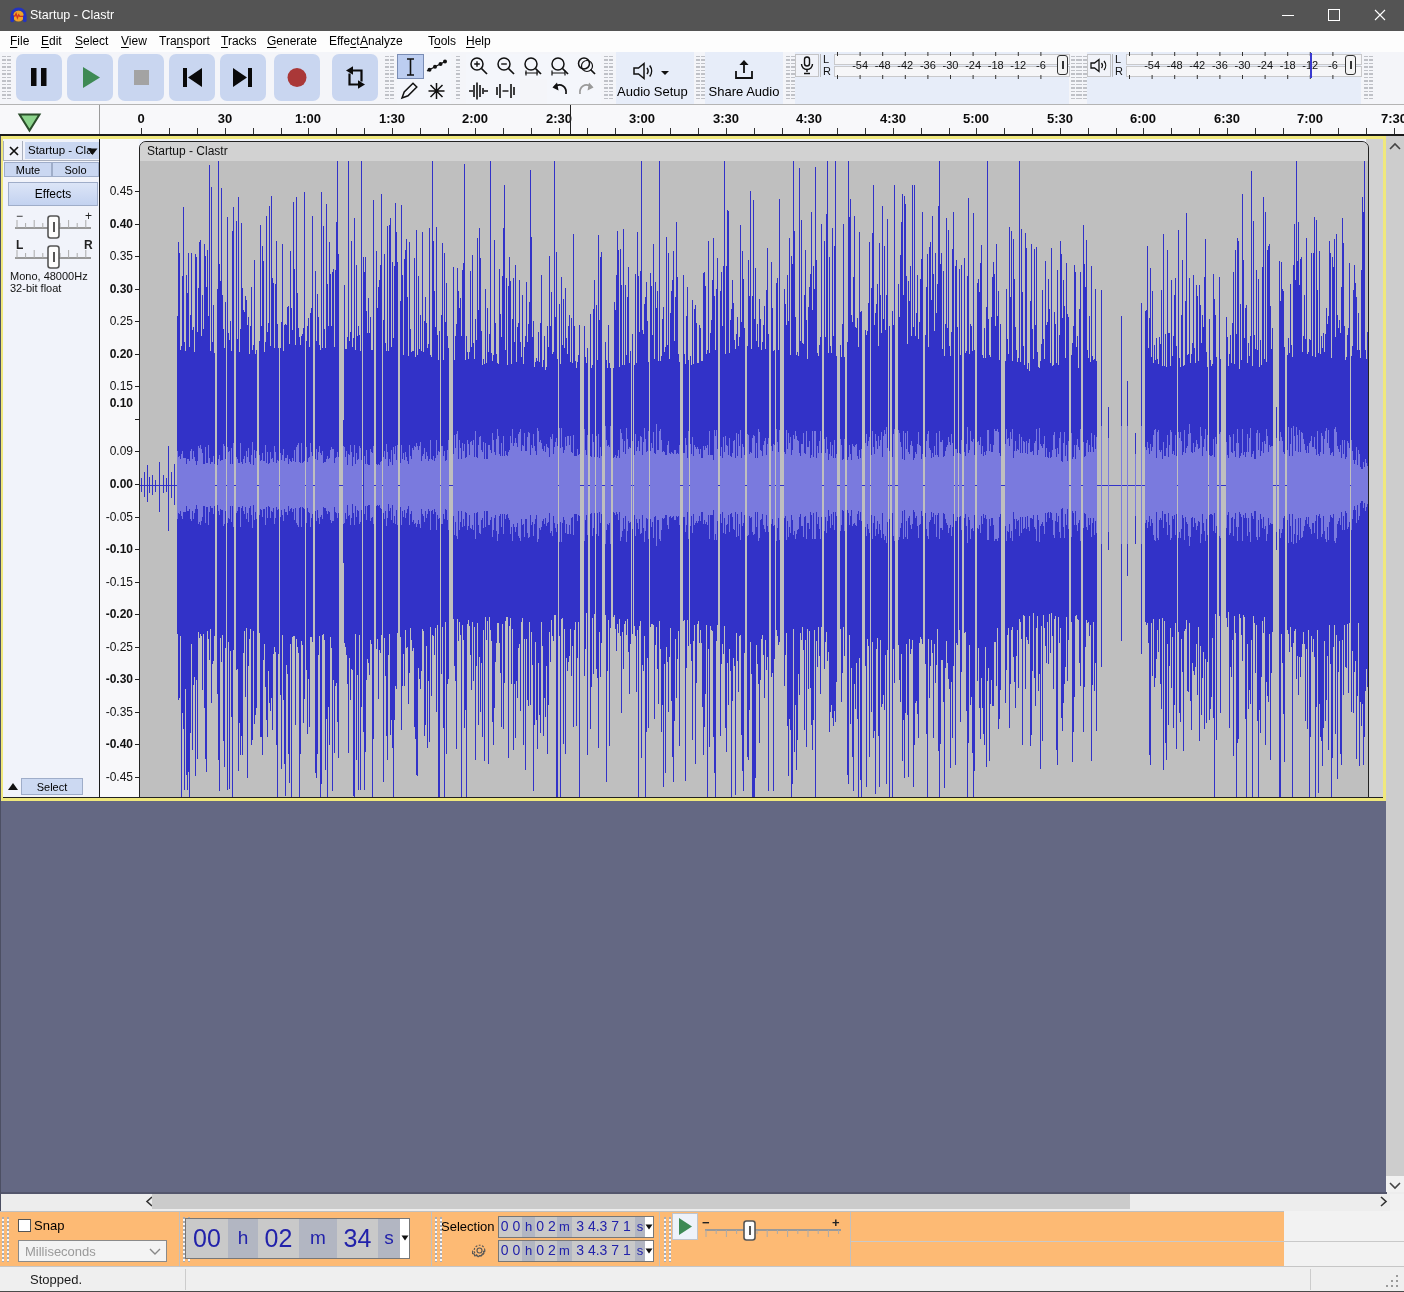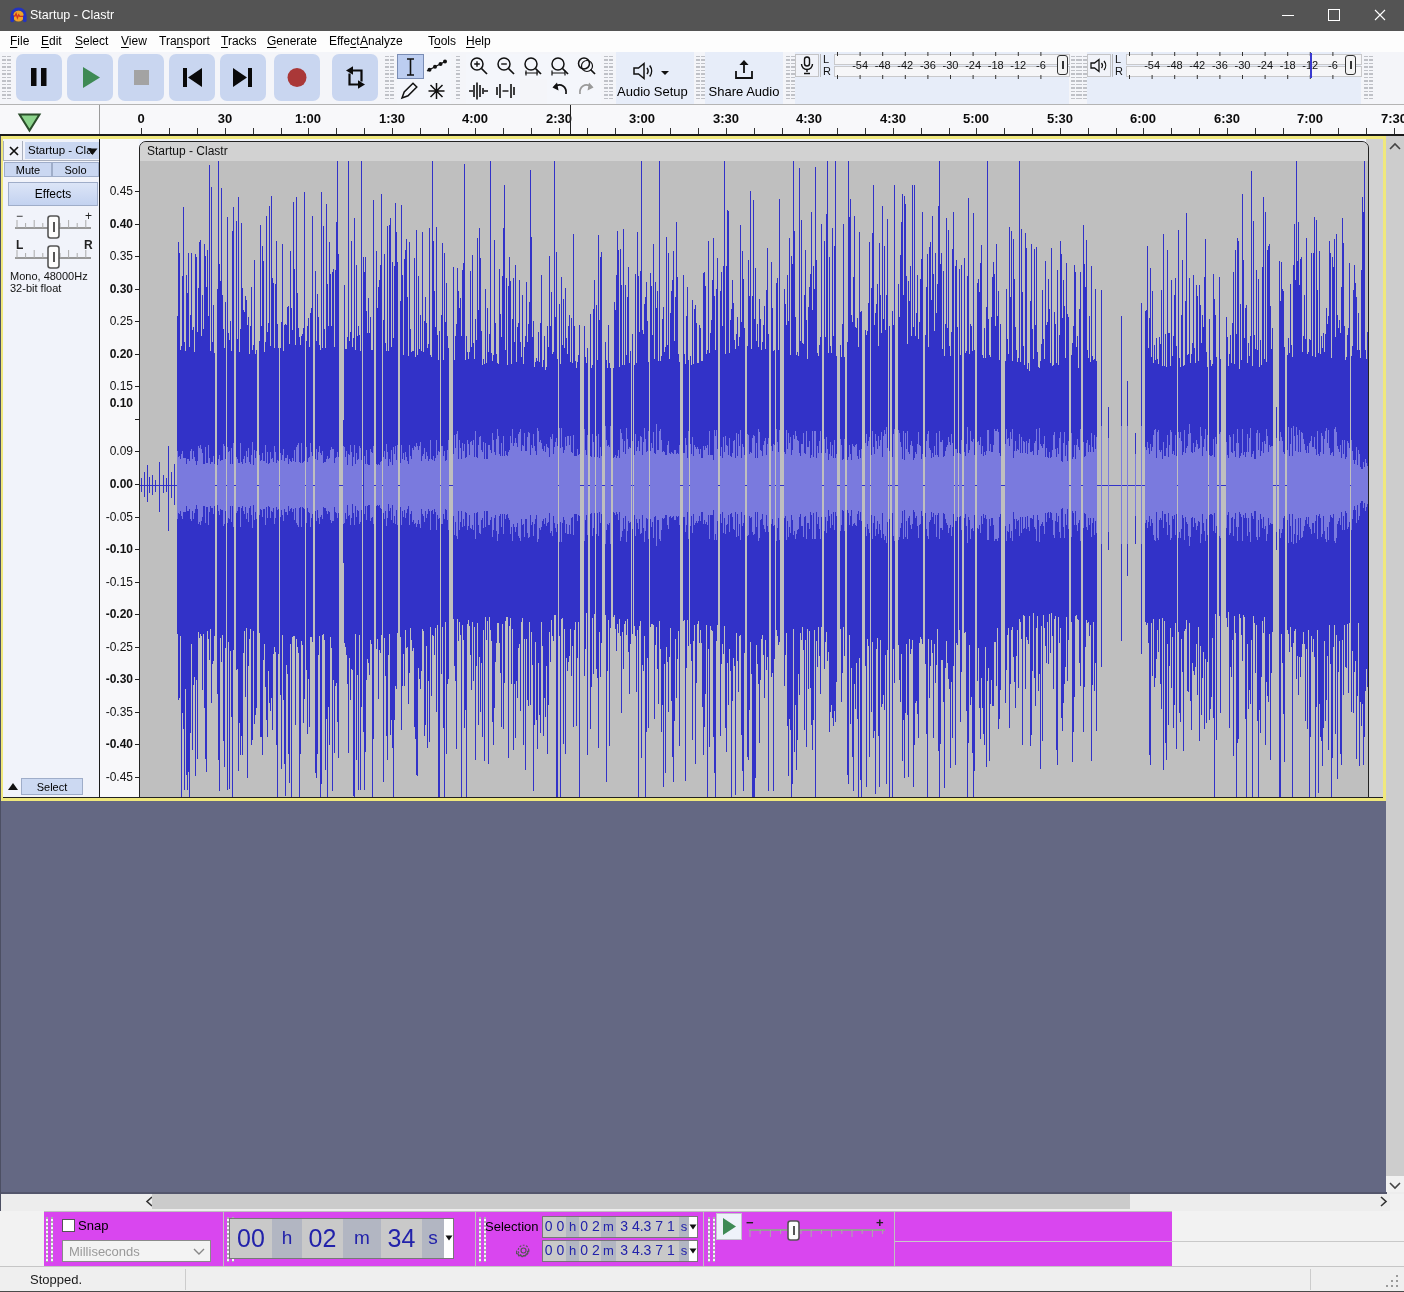--- a/index.html
+++ b/index.html
@@ -32,21 +32,21 @@
   #tclip { position:absolute; left:136px; top:2px; width:1230px; height:657px; background:#bfbfbf; border:1px solid #222; border-radius:7px 7px 0 0; overflow:hidden; }
   #cliphdr { position:absolute; left:0; top:0; width:1230px; height:19px; background:#d2d2d2; font-size:12px; color:#111; }
   #vscroll { position:absolute; right:0; top:0; width:18px; height:1040px; background:#cdcdcd; }
   .vlab { position:absolute; right:6px; font-size:12px; color:#111; transform:translateY(-50%); }
   .vlabB { font-weight:bold; }
   .vtick { position:absolute; width:4px; height:1px; background:#222; right:0; }
   
   .tpbtn { position:absolute; background:#cad7f1; border:1px solid #9fadc9; font-size:11px; text-align:center; color:#000; }
   
   #hscroll { left:0; top:1192px; width:1404px; height:19px; background:#ededed; }
-  #botbar { left:0; top:1211px; width:1128px; height:55px; background:#d946ef; border-top:1px solid #c0c0c0;margin-left:44px; }
+  #botbar { left:0; top:1211px; width:1284px; height:55px; background:#fdba74; border-top:1px solid #c0c0c0; }
   #statusbar { left:0; top:1266px; width:1404px; height:26px; background:#efefef; border-top:1px solid #c6c6c6; font-size:13px; color:#1a1a1a; }
   .cellD { display:inline-block; text-align:center; color:#2222aa; background:#c9c9c9; }
   .cellL { display:inline-block; text-align:center; color:#2222aa; background:#b2b6c2; }
 </style>
 </head>
 <body>
 
 <div id="titlebar" class="abs">
   <svg class="abs" style="left:10px;top:6px" width="17" height="18" viewBox="0 0 17 18">
     <circle cx="8.5" cy="10" r="5.6" fill="#f0a32a"></circle>
@@ -295,21 +295,21 @@
 
 <div id="rulerrow" class="abs">
   <div class="abs" style="left:99px;top:0;width:1px;height:29px;background:#9a9a9a"></div>
   <svg class="abs" style="left:17px;top:7px" width="25" height="21">
       <path d="M2.5 2.5h20L12.5 18.5z" fill="#8cd48c" stroke="#2a4d2a" stroke-width="2"></path>
     </svg>
   <div class="rlab" style="left:141px">0</div>
 <div class="rlab" style="left:225px">30</div>
 <div class="rlab" style="left:308px">1:00</div>
 <div class="rlab" style="left:392px">1:30</div>
-<div class="rlab" style="left:475px">4:00</div>
+<div class="rlab" style="left:475px">2:00</div>
 <div class="rlab" style="left:559px">2:30</div>
 <div class="rlab" style="left:642px">3:00</div>
 <div class="rlab" style="left:726px">3:30</div>
 <div class="rlab" style="left:809px">4:30</div>
 <div class="rlab" style="left:893px">4:30</div>
 <div class="rlab" style="left:976px">5:00</div>
 <div class="rlab" style="left:1060px">5:30</div>
 <div class="rlab" style="left:1143px">6:00</div>
 <div class="rlab" style="left:1227px">6:30</div>
 <div class="rlab" style="left:1310px">7:00</div>

